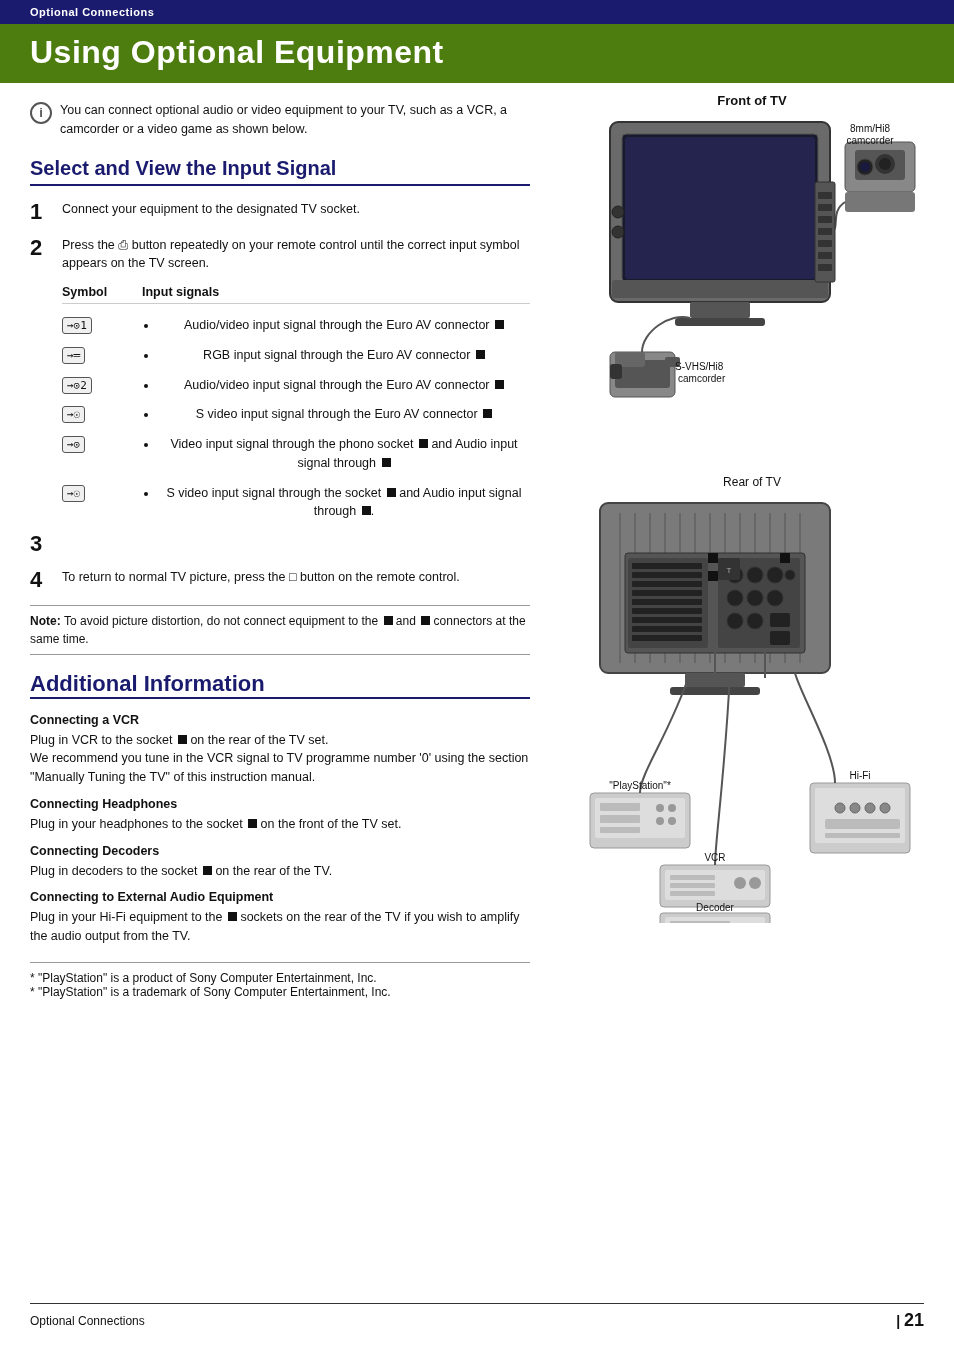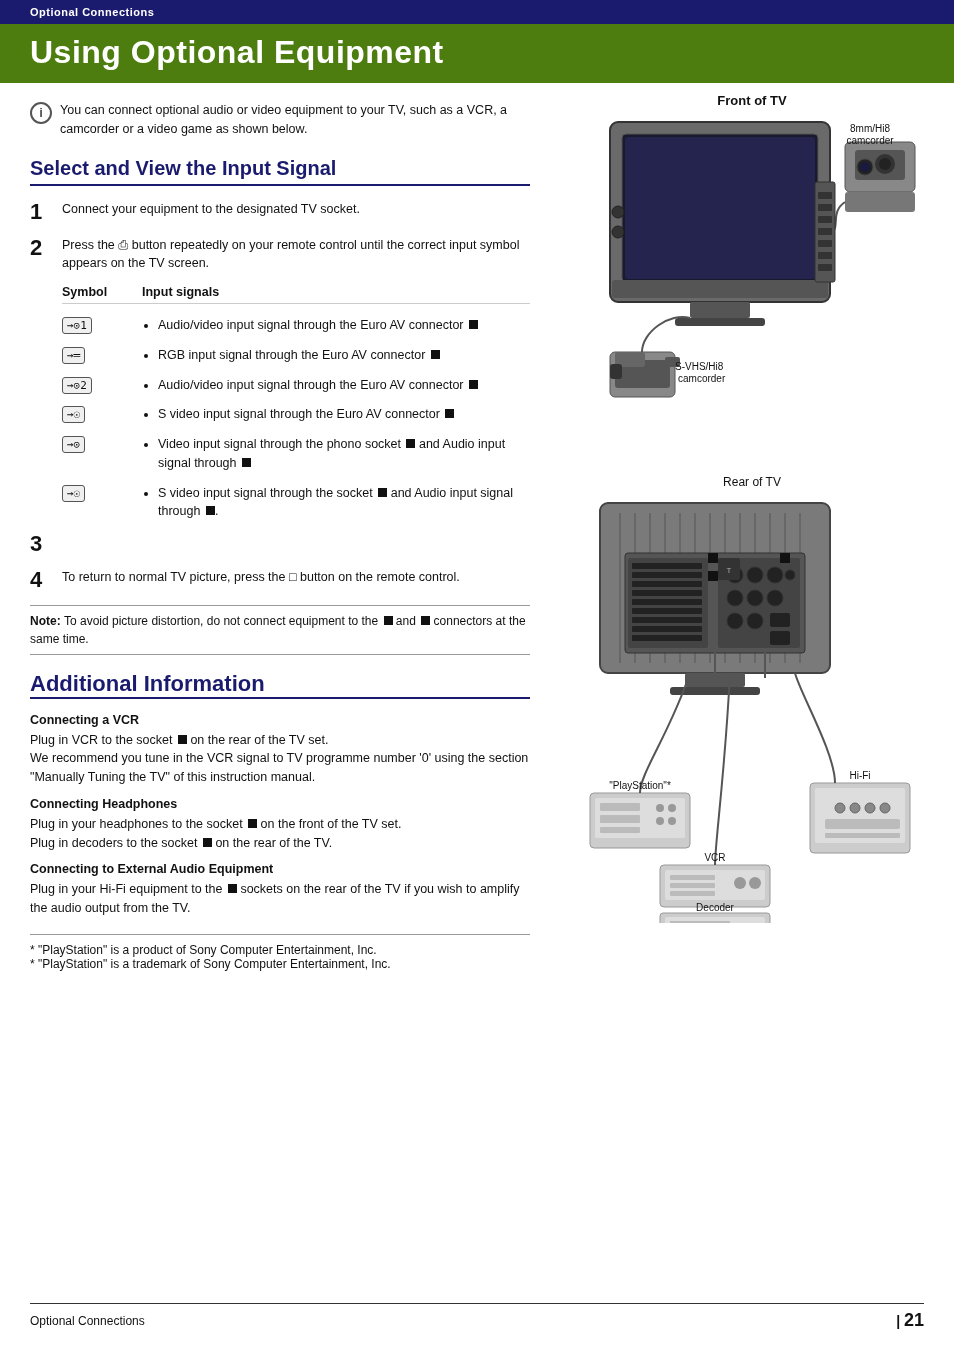--- a/index.html
+++ b/index.html
@@ -132,20 +132,21 @@
       flex: 1;
       font-size: 12.5px;
       line-height: 1.5;
     }
     .signal-cell ul {
       list-style: disc;
       padding-left: 16px;
     }
     .signal-cell ul li {
       margin-bottom: 1px;
+      text-align: center;
     }
     
     .sym {
       display: inline-flex;
       align-items: center;
       font-size: 11px;
       border: 1px solid #555;
       border-radius: 3px;
       padding: 1px 4px;
       background: #f0f0f0;
@@ -339,20 +340,21 @@
       <div class="subsection-text">
         Plug in VCR to the socket <span class="black-square"></span> on the rear of the TV set.<br>
         We recommend you tune in the VCR signal to TV programme number '0' using the section "Manually Tuning the TV" of this instruction manual.
       </div>
 
       <div class="subsection-title">Connecting Headphones</div>
       <div class="subsection-text">
         Plug in your headphones to the socket <span class="black-square"></span> on the front of the TV set.
       </div>
 
+      <div class="subsection-title">Connecting Decoders</div>
       <div class="subsection-text">
         Plug in decoders to the socket <span class="black-square"></span> on the rear of the TV.
       </div>
 
       <div class="subsection-title">Connecting to External Audio Equipment</div>
       <div class="subsection-text">
         Plug in your Hi-Fi equipment to the <span class="black-square"></span> sockets on the rear of the TV if you wish to amplify the audio output from the TV.
       </div>
 
       <div class="footnotes">

